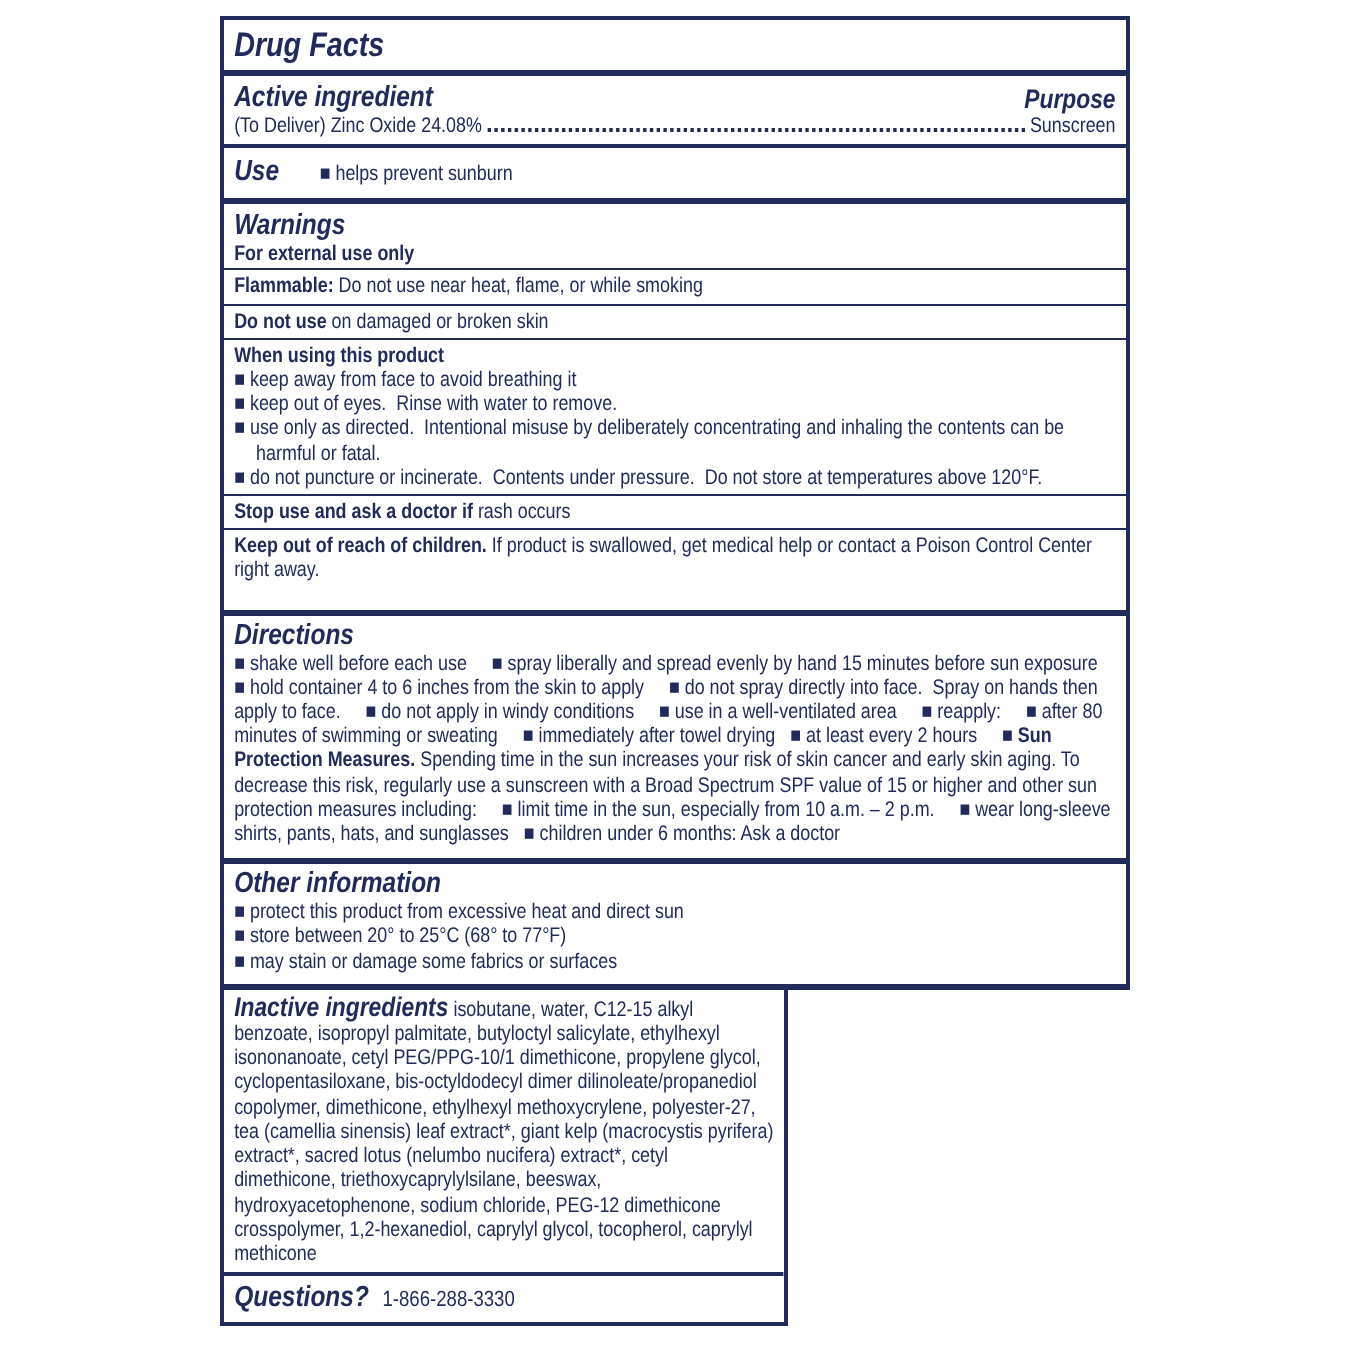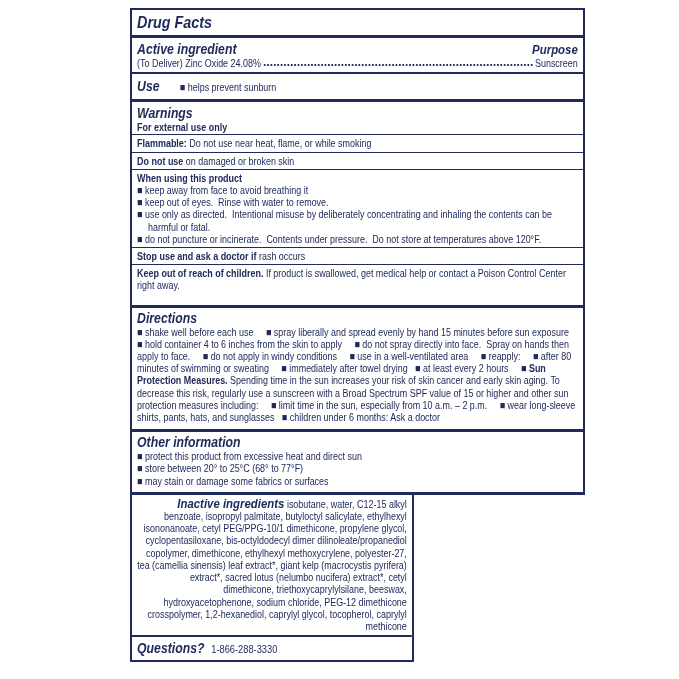--- a/index.html
+++ b/index.html
@@ -1,23 +1,23 @@
 <!DOCTYPE html>
 <html><head>
 <meta charset="utf-8">
 <style>
   html,body { margin:0; padding:0; background:#ffffff; }
   .page {
     position:relative; width:679px; height:679px; background:#ffffff;
     font-family:"Liberation Sans", sans-serif; color:#202b5c; overflow:hidden;
   }
-  .label { position:absolute; left:110px; top:8px; width:455px;margin-left:20px; }
+  .label { position:absolute; left:110px; top:8px; width:455px; }
   .box { border:2px solid #202b5c; background:#ffffff; overflow:hidden; }
   .box.main { border-bottom-width:3px; }
-  .box.bottom { width:280px; border-top:0;text-align:right; }
+  .box.bottom { width:280px; border-top:0; }
   
   .condense { width:118.3%; transform:scaleX(0.845); transform-origin:0 0; }
   .sec { padding:2px 6px; }
   .bar  { height:3px; background:#202b5c; }
   .hr1  { height:1px; background:#202b5c; }
   .hr2  { height:2px; background:#202b5c; }
   h1,h2,h3 { margin:0; font-style:italic; font-weight:bold; }
   h1 { font-size:17px; line-height:19px; }
   h2 { font-size:14.5px; line-height:16px; }
   h3 { font-size:13.5px; line-height:15px; font-style:italic; font-weight:bold; }

